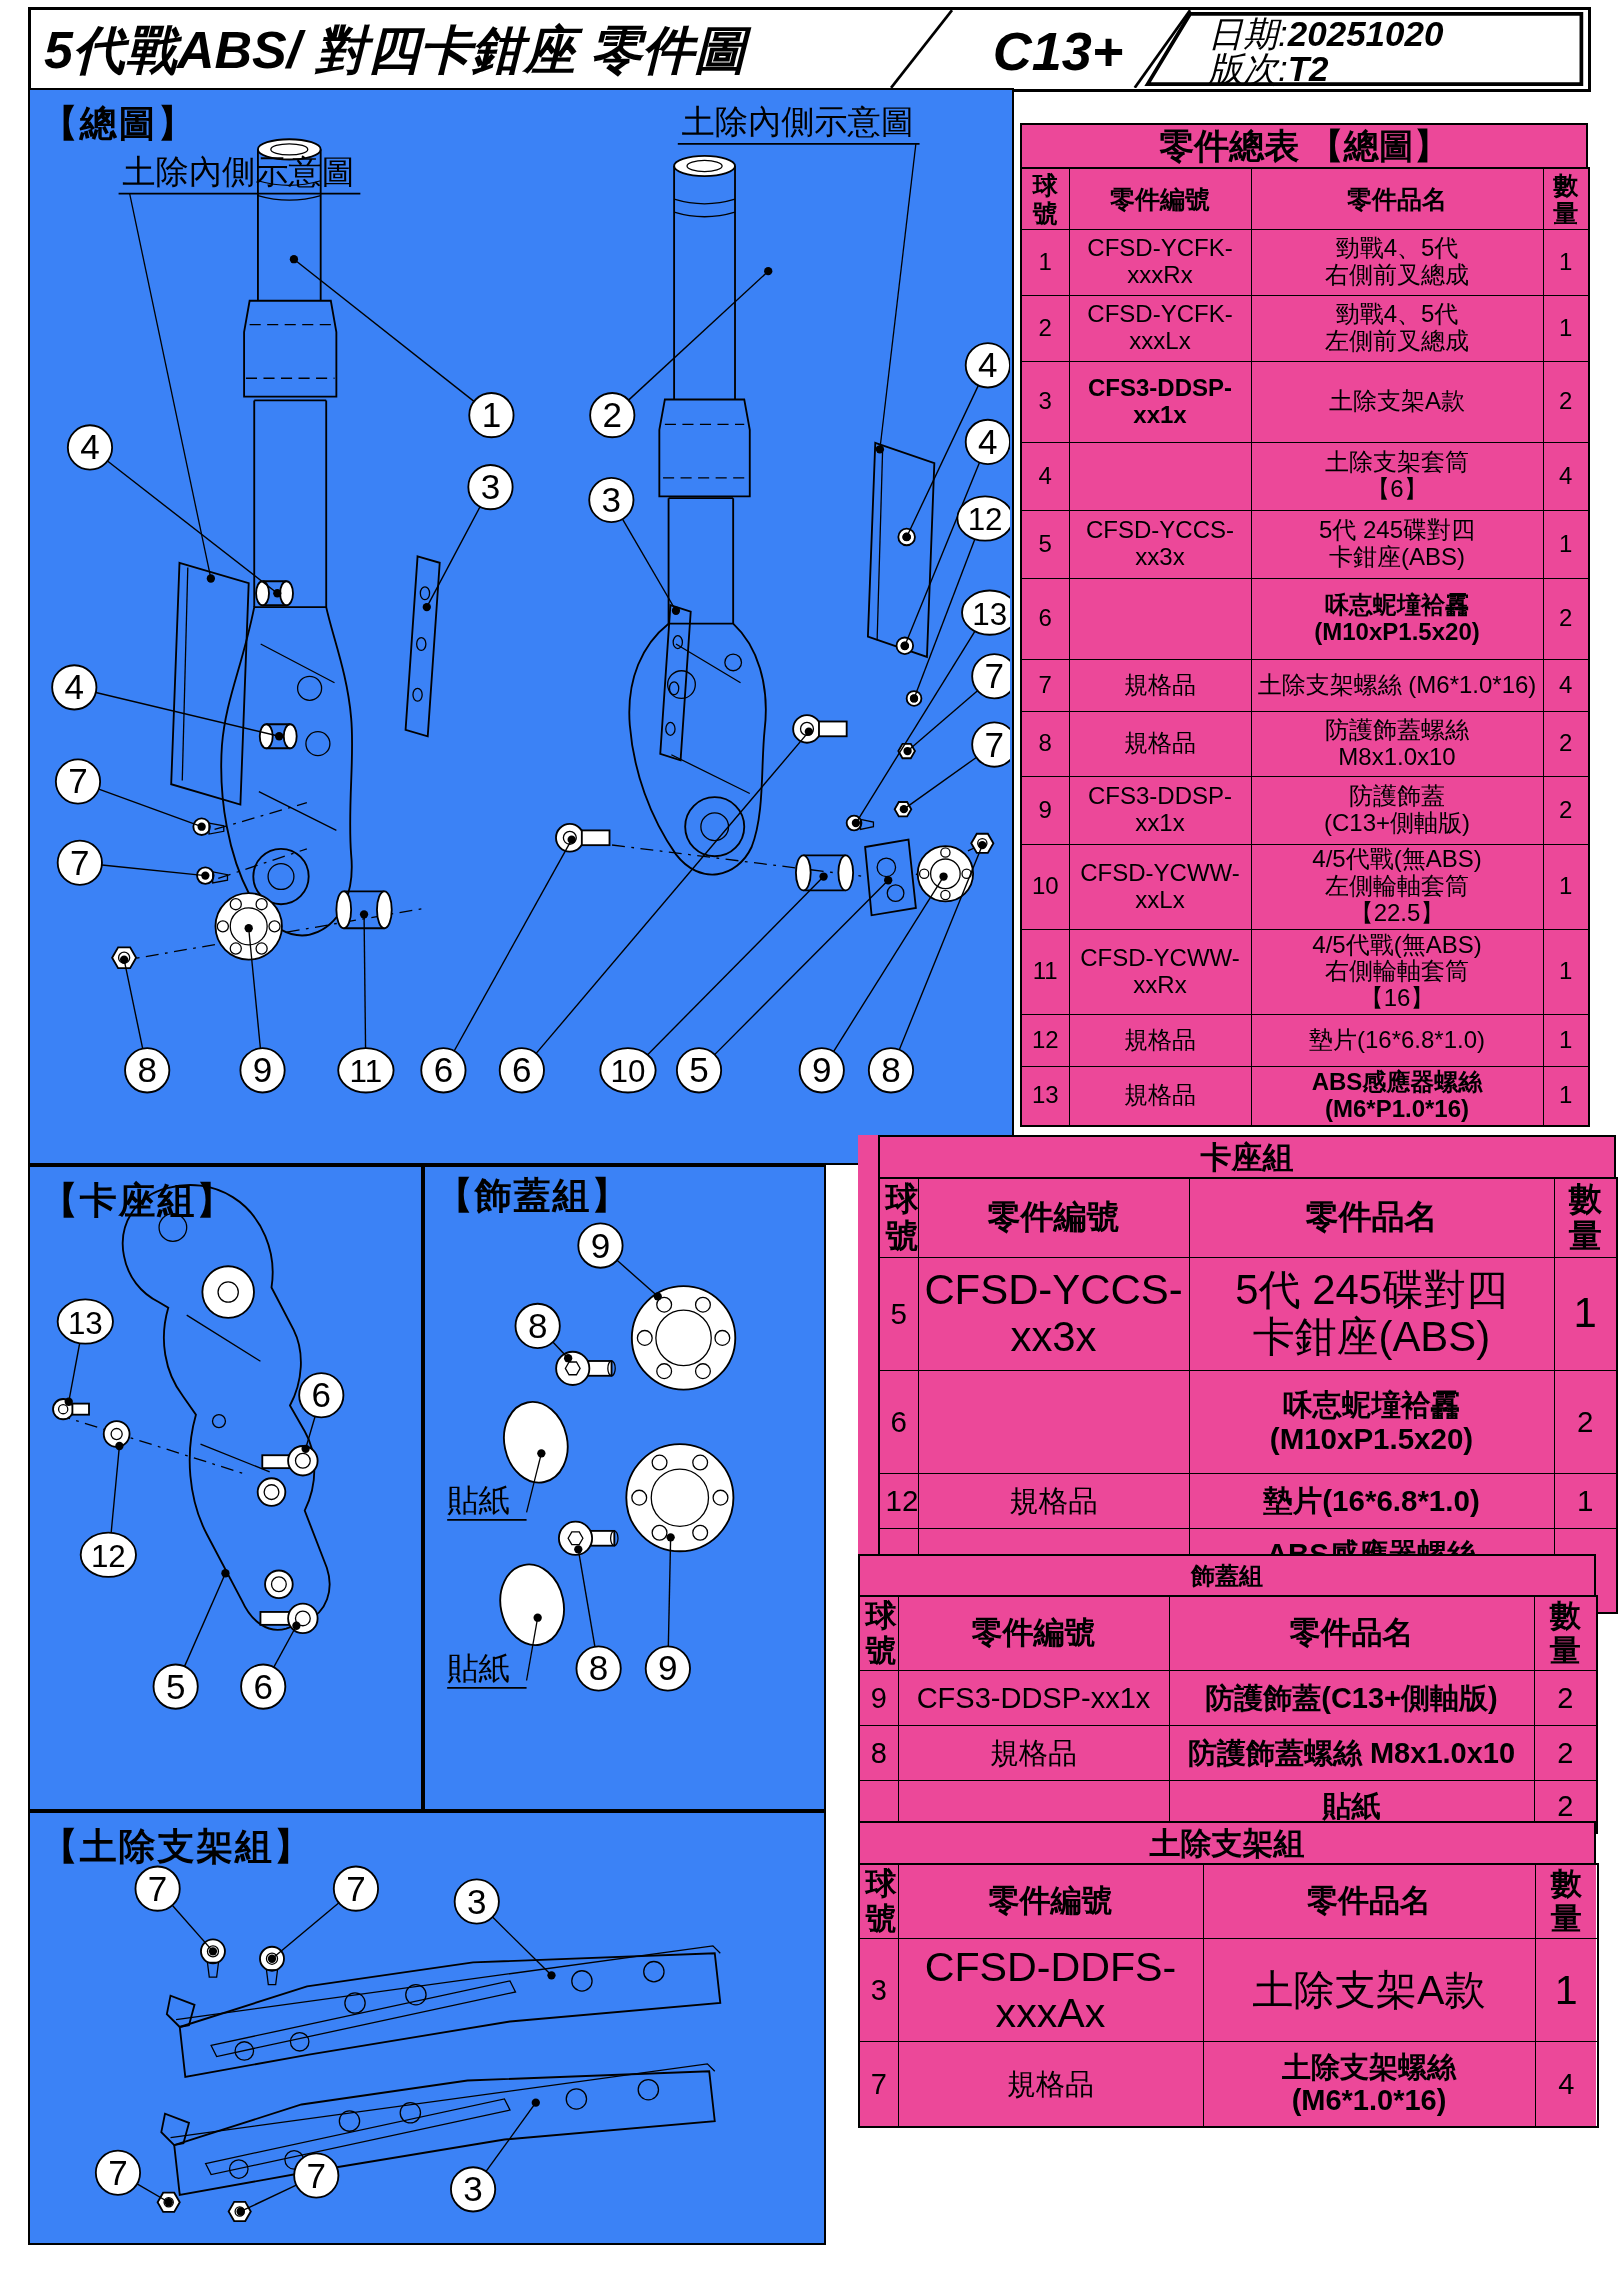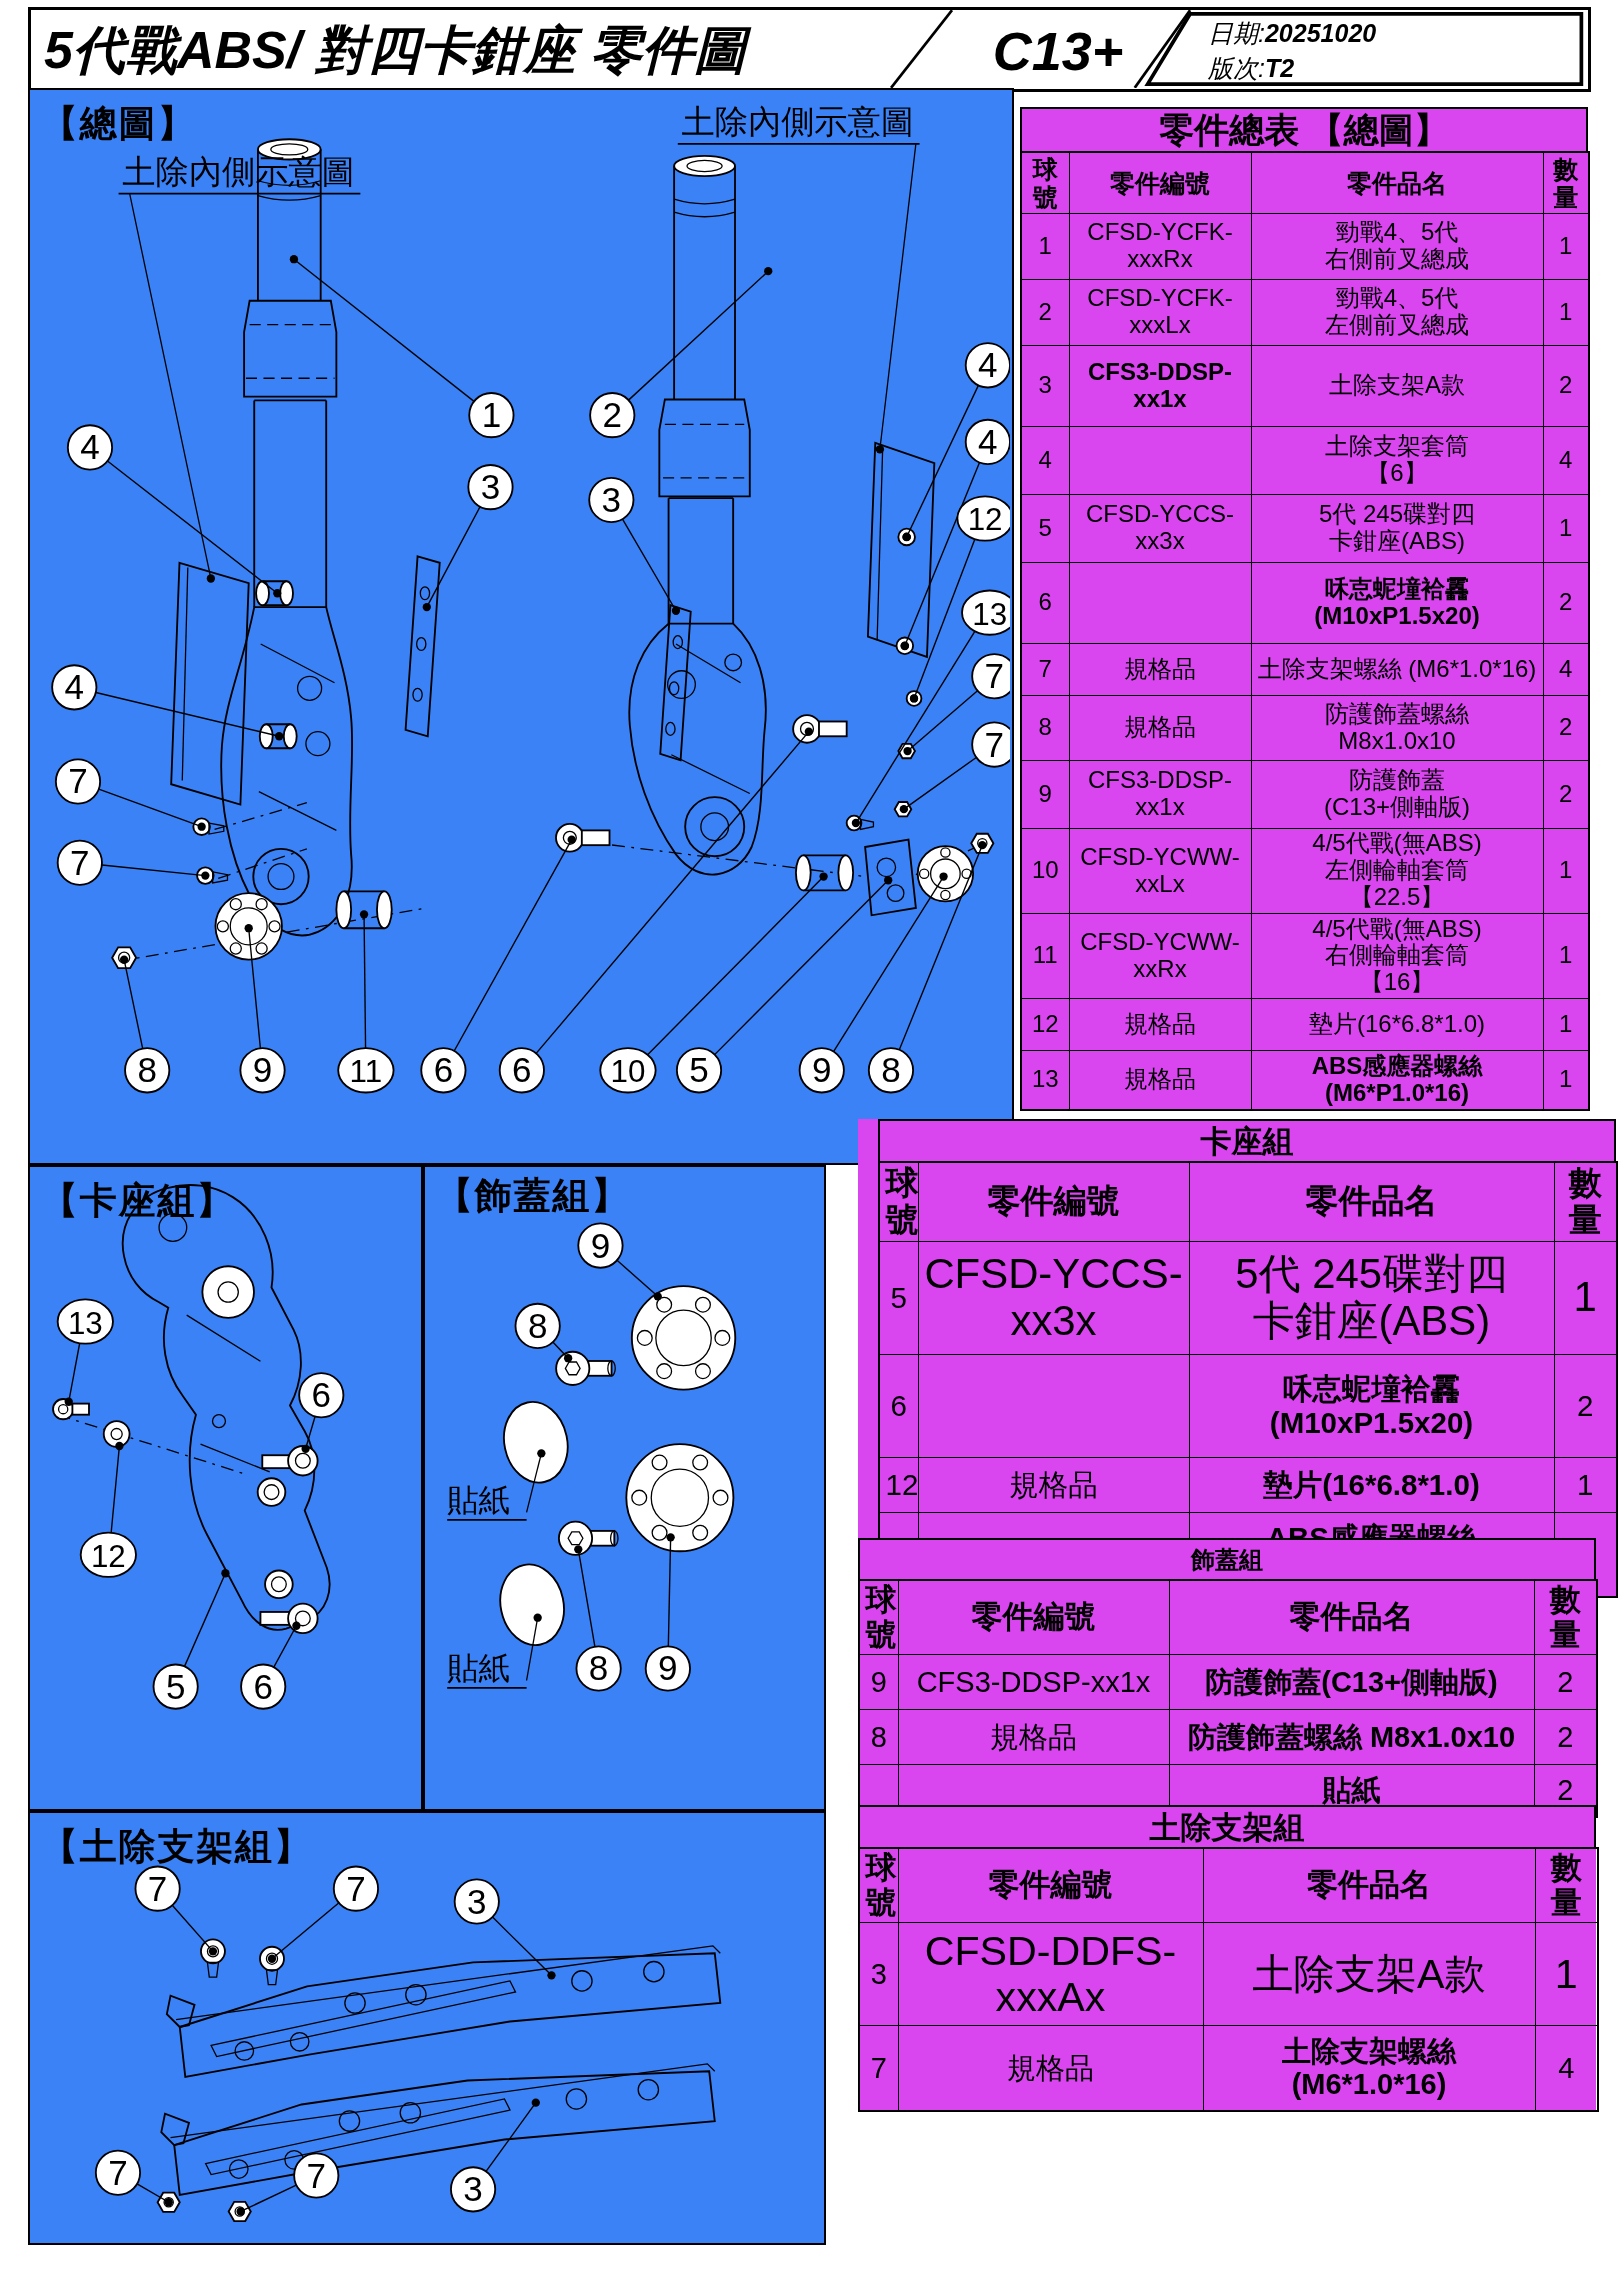--- a/index.html
+++ b/index.html
@@ -11,24 +11,24 @@
   svg{display:block;}
   svg text{font-family:"Liberation Sans",sans-serif;}
   .art{stroke:#000;fill:none;stroke-width:2;}
   .artthin{stroke:#000;fill:none;stroke-width:1.4;}
   .artw{stroke:#000;fill:#fff;stroke-width:2;}
   .dash{stroke:#000;fill:none;stroke-width:1.4;stroke-dasharray:14 7 3 7;}
   
   .header{position:absolute;left:28px;top:7.4px;width:1563px;height:85px;border:3.7px solid #000;box-sizing:border-box;padding-left:36px;}
   .hdr-title{position:absolute;left:13px;top:5.5px;font-size:52px;font-weight:bold;font-style:italic;white-space:nowrap;}
   .hdr-model{position:absolute;left:946px;top:9.2px;width:162px;text-align:center;font-size:54px;font-weight:bold;font-style:italic;}
-  .hdr-date{position:absolute;left:1177px;top:5.5px;font-size:25px;font-style:italic;line-height:35px;white-space:nowrap;}
+  .hdr-date{position:absolute;left:1177px;top:5.5px;font-size:35px;font-style:italic;line-height:35px;white-space:nowrap;}
   .hdr-date b{font-weight:800;}
   
-  .ptable{position:absolute;background:#d946ef;}
+  .ptable{position:absolute;background:#ec4899;margin-top:16px;}
   .ptable .ttl{border:2.8px solid #000;border-bottom:none;text-align:center;font-weight:bold;box-sizing:border-box;}
   .ptable table{border-collapse:collapse;width:100%;table-layout:fixed;}
   .ptable th,.ptable td{border:1.8px solid #000;text-align:center;vertical-align:middle;
         padding:1.8px 5.5px;line-height:1.12;overflow:hidden;}
   .ptable table{border:2.8px solid #000;}
   .bold{font-weight:bold;}
   .big{font-size:1.42em;}
   #tbl-main{left:1020px;top:107px;width:568px;font-size:24px;}
   #tbl-main .ttl{height:44px;font-size:35px;line-height:42px;}
   #tbl-main th{font-size:25px;font-weight:bold;height:37px;}

